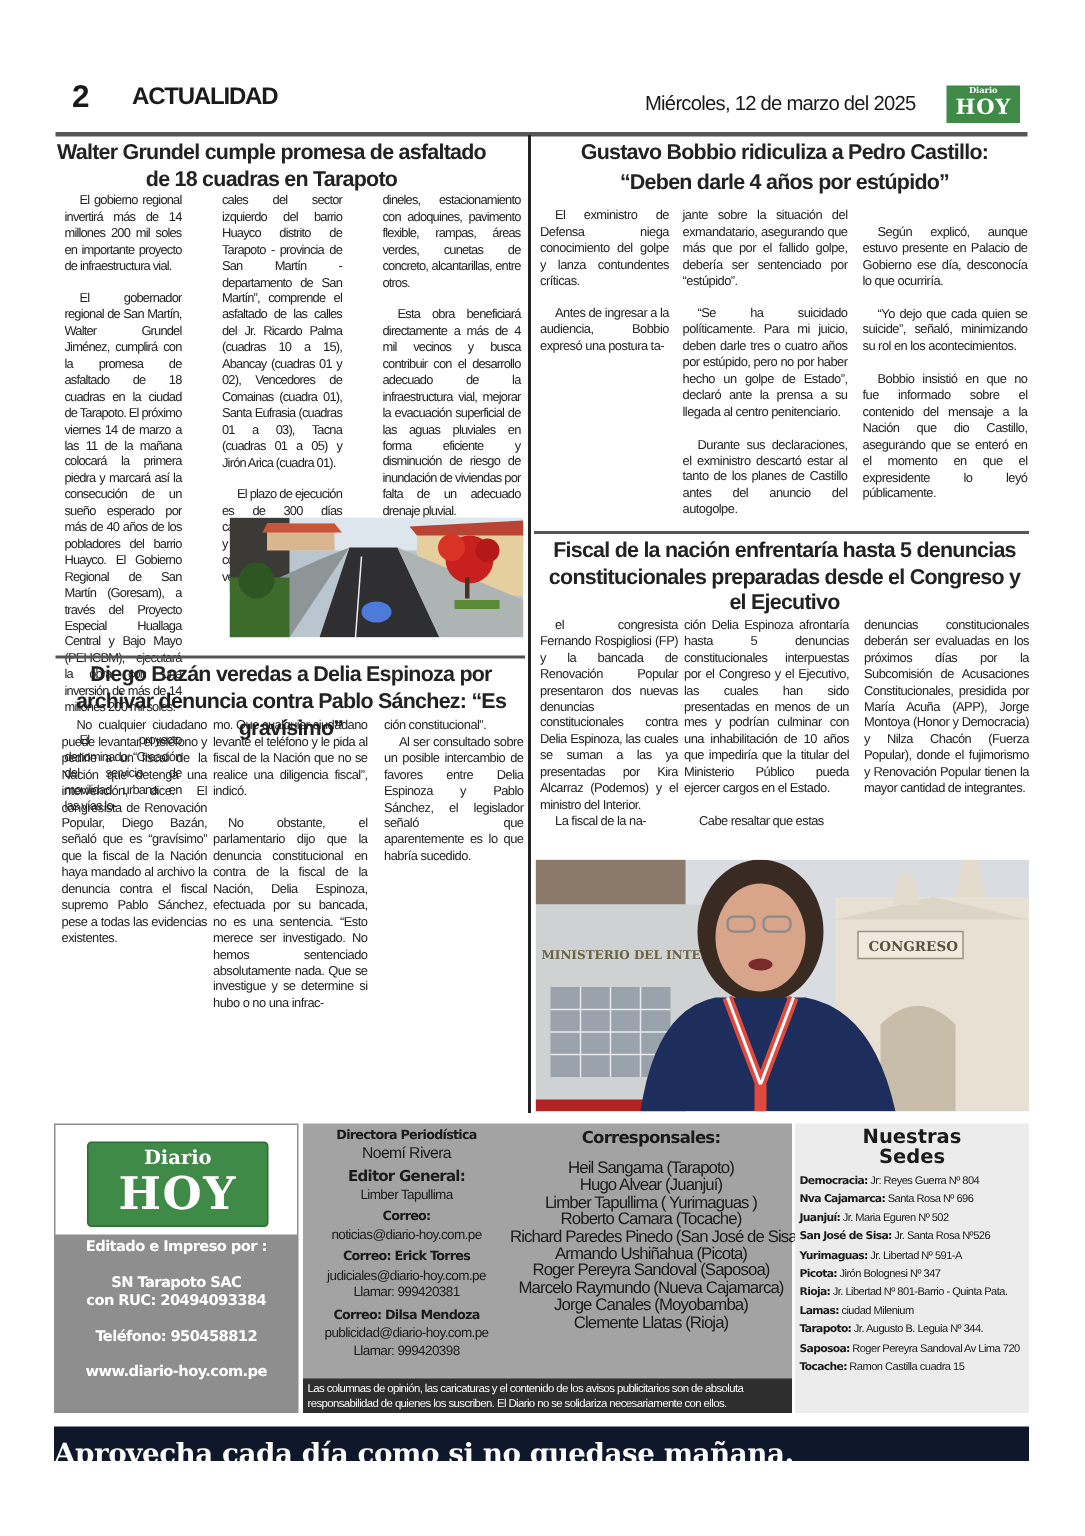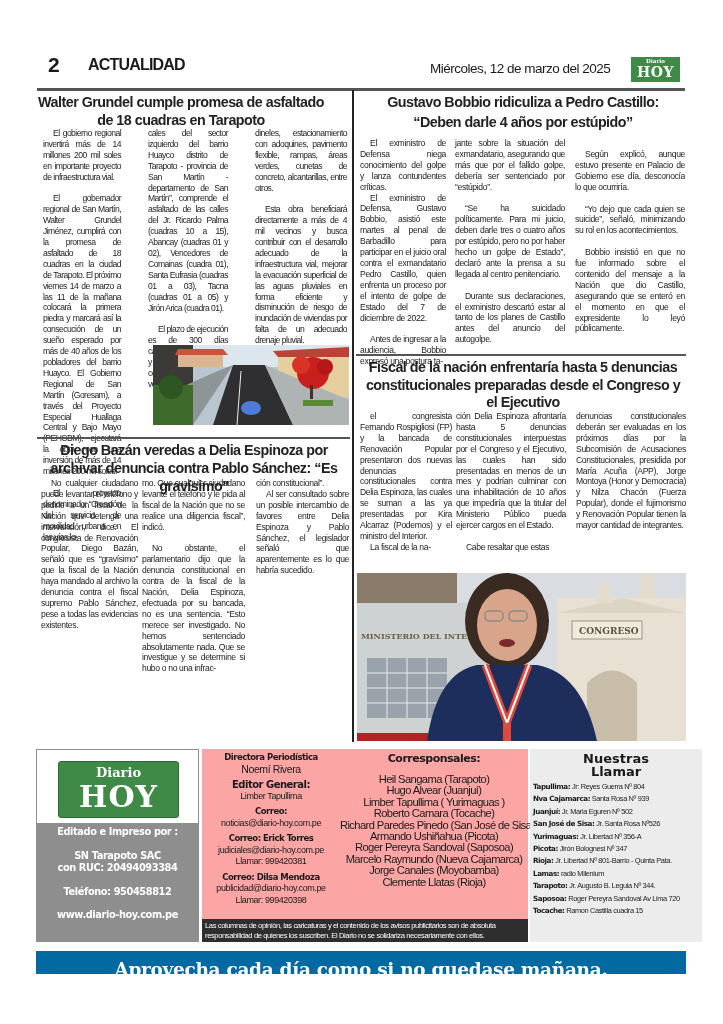--- a/index.html
+++ b/index.html
@@ -45,37 +45,37 @@
 
   
   .box-logo { position: absolute; left: 36px; top: 749px; width: 163px; height: 193px; background: #8e8e8e; }
   .box-logo .white { position: absolute; left: 1px; top: 1px; width: 161px; height: 73px; background: #fff; }
   .big-logo { position: absolute; left: 21px; top: 11px; width: 121px; height: 57px; background: #3f8a47; border: 1.5px solid #2d6a34; border-radius: 3px; color: #fff; text-align: center; font-family: "DejaVu Serif", serif; font-weight: bold; }
   .big-logo .l1 { font-size: 13px; line-height: 16px; display: block; padding-top: 3px; }
   .big-logo .l2 { font-size: 30px; line-height: 32px; display: block; letter-spacing: 1px; }
   .box-logo .info { position: absolute; left: 0; top: 77px; width: 163px; text-align: center; color: #fff; font-weight: bold; font-size: 9.8px; line-height: 12.5px; font-family: "DejaVu Sans", sans-serif; letter-spacing: -0.4px; }
   .box-logo .info div { margin-bottom: 11px; }
 
-  .box-staff { position: absolute; left: 202px; top: 749px; width: 326px; height: 193px; background: #fca5a5; }
+  .box-staff { position: absolute; left: 202px; top: 749px; width: 326px; height: 193px; background: #a3a3a3; }
   .staff-left { position: absolute; left: 2px; top: 3px; width: 134px; text-align: center; font-size: 9px; line-height: 11.5px; letter-spacing: -0.4px; font-family: "Liberation Sans Narrow", "Liberation Sans", sans-serif; }
   .staff-left .lbl { font-weight: bold; font-family: "DejaVu Sans", sans-serif; font-size: 8.5px; letter-spacing: -0.5px; }
   .staff-left .lbl.big { font-size: 10px; }
   .staff-left .nm { font-size: 10.5px; }
   .staff-left .grp { margin-bottom: 4px; }
   .staff-right { position: absolute; left: 138px; top: 3px; width: 188px; text-align: center; }
   .staff-right .ttl { font-weight: bold; font-family: "DejaVu Sans", sans-serif; font-size: 11px; letter-spacing: -0.5px; margin-bottom: 9px; }
   .staff-right .item { font-size: 11.2px; line-height: 11.4px; letter-spacing: -0.6px; white-space: nowrap; }
   .disclaimer { position: absolute; left: 0; top: 170px; width: 326px; height: 23px; background: #2e2e2e; color: #fff; font-size: 7.6px; line-height: 9.5px; padding: 2px 3px; letter-spacing: -0.4px; }
 
-  .box-sedes { position: absolute; left: 530px; top: 749px; width: 172px; height: 193px; background: #ececec; }
+  .box-sedes { position: absolute; left: 530px; top: 749px; width: 156px; height: 193px; background: #ececec; }
   .sedes-title { text-align: center; font-weight: bold; font-family: "DejaVu Sans", sans-serif; font-size: 13px; line-height: 13px; margin-top: 3px; margin-bottom: 3px; letter-spacing: 0px; }
   .sedes-list { padding-left: 3px; font-size: 7.4px; line-height: 12.4px; letter-spacing: -0.35px; }
   .sedes-list .city { font-weight: bold; font-family: "DejaVu Sans", sans-serif; font-size: 7.2px; letter-spacing: -0.45px; }
 
-  .slogan { position: absolute; left: 36px; top: 951px; width: 650px; height: 23px; background: #0369a1; color: #fff; text-align: center; font-family: "DejaVu Serif", serif; font-weight: bold; font-size: 18.5px; line-height: 38px; letter-spacing: -0.3px; }
+  .slogan { position: absolute; left: 36px; top: 951px; width: 650px; height: 23px; background: #0f172a; color: #fff; text-align: left; font-family: "DejaVu Serif", serif; font-weight: bold; font-size: 18.5px; line-height: 38px; letter-spacing: -0.3px; }
 </style>
 </head>
 <body>
 
 <div class="page">
 
   <div class="page-num">2</div>
   <div class="section">ACTUALIDAD</div>
   <div class="date">Miércoles, 12 de marzo del 2025</div>
   <div class="logo-top">
@@ -122,21 +122,20 @@
         <ellipse cx="98" cy="63" rx="10" ry="7" fill="#4e7bd9"></ellipse>
         <line x1="88" y1="26" x2="84" y2="80" stroke="#eee" stroke-width="1"></line>
       </svg>
     </div>
   </div>
 
   <div>
     <h1 class="headline a2-title">Gustavo Bobbio ridiculiza a Pedro Castillo: “Deben darle 4 años por estúpido”</h1>
     <div class="col body-text" style="left:360px; top:138px; width:86px;">
       <p>El exministro de Defensa niega conocimiento del golpe y lanza contundentes críticas.</p>
-      <p class="tight">El exministro de Defensa, Gustavo Bobbio, asistió este martes al penal de Barbadillo para participar en el juicio oral contra el exmandatario Pedro Castillo, quien enfrenta un proceso por el intento de golpe de Estado del 7 de diciembre de 2022.</p>
       <p>Antes de ingresar a la audiencia, Bobbio expresó una postura ta-</p>
     </div>
     <div class="col body-text" style="left:455px; top:138px; width:110px;">
       <p style="text-indent:0">jante sobre la situación del exmandatario, asegurando que más que por el fallido golpe, debería ser sentenciado por “estúpido”.</p>
       <p>“Se ha suicidado políticamente. Para mi juicio, deben darle tres o cuatro años por estúpido, pero no por haber hecho un golpe de Estado”, declaró ante la prensa a su llegada al centro penitenciario.</p>
       <p>Durante sus declaraciones, el exministro descartó estar al tanto de los planes de Castillo antes del anuncio del autogolpe.</p>
     </div>
     <div class="col body-text" style="left:575px; top:149px; width:110px;">
       <p>Según explicó, aunque estuvo presente en Palacio de Gobierno ese día, desconocía lo que ocurriría.</p>
       <p>“Yo dejo que cada quien se suicide”, señaló, minimizando su rol en los acontecimientos.</p>
@@ -265,31 +264,31 @@
       <div class="item">Marcelo Raymundo (Nueva Cajamarca)</div>
       <div class="item">Jorge Canales (Moyobamba)</div>
       <div class="item">Clemente Llatas (Rioja)</div>
     </div>
     <div class="disclaimer">Las columnas de opinión,  las caricaturas y el contenido de los avisos publicitarios  son de absoluta responsabilidad de quienes los suscriben.  El Diario no se solidariza necesariamente con ellos.</div>
   </div>
 
   <div class="box-sedes">
     <div class="sedes-title">
       <span style="display:block">Nuestras</span>
-      <span style="display:block">Llamar</span>
+      <span style="display:block">Sedes</span>
     </div>
     <div class="sedes-list">
-      <div><span class="city">Tapullima:</span><span> Jr: Reyes Guerra Nº 804</span></div>
-      <div><span class="city">Nva Cajamarca:</span><span> Santa Rosa Nº 939</span></div>
+      <div><span class="city">Democracia:</span><span> Jr: Reyes Guerra Nº 804</span></div>
+      <div><span class="city">Nva Cajamarca:</span><span> Santa Rosa Nº 696</span></div>
       <div><span class="city">Juanjuí:</span><span> Jr. Maria Eguren Nº 502</span></div>
       <div><span class="city">San José de Sisa:</span><span> Jr. Santa Rosa Nº526</span></div>
-      <div><span class="city">Yurimaguas:</span><span> Jr. Libertad Nº 356-A</span></div>
+      <div><span class="city">Yurimaguas:</span><span> Jr. Libertad Nº 591-A</span></div>
       <div><span class="city">Picota:</span><span> Jirón Bolognesi Nº 347</span></div>
       <div><span class="city">Rioja:</span><span>  Jr. Libertad Nº 801-Barrio  - Quinta Pata.</span></div>
-      <div><span class="city">Lamas:</span><span> radio Milenium</span></div>
+      <div><span class="city">Lamas:</span><span> ciudad Milenium</span></div>
       <div><span class="city">Tarapoto:</span><span> Jr. Augusto B. Leguia Nº 344.</span></div>
       <div><span class="city">Saposoa:</span><span> Roger Pereyra Sandoval Av  Lima 720</span></div>
       <div><span class="city">Tocache:</span><span> Ramon Castilla cuadra  15</span></div>
     </div>
   </div>
 
   <div class="slogan">Aprovecha cada día como si no quedase mañana.</div>
 </div>
 
 </body></html>

